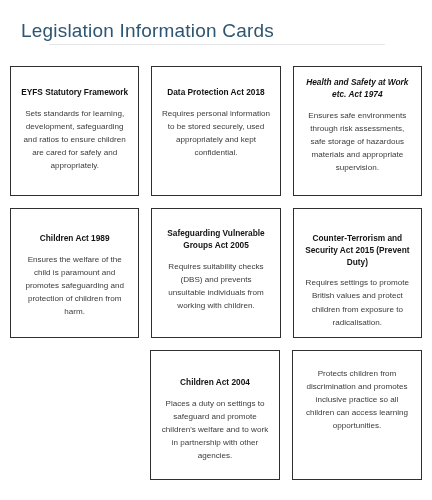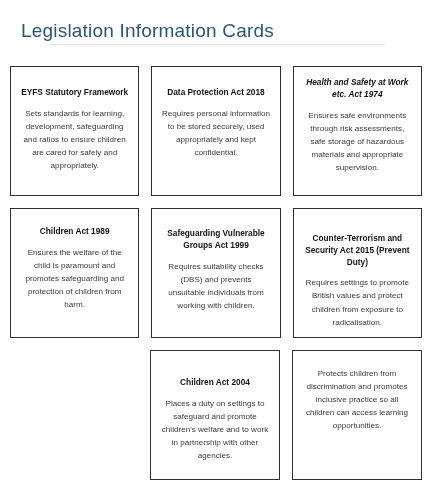--- a/index.html
+++ b/index.html
@@ -81,21 +81,21 @@
     font-size: 8.1px;
     font-weight: 400;
     color: #3b3b3b;
     text-align: center;
     line-height: 1.62;
     margin: 8px 0 0 0;
     width: 100%;
   }
   .r1 .card-title { margin-top: 12px; }
   .r1 .card.two-line .card-title { margin-top: 2px; font-style: italic; }
-  .r2 .card-title { margin-top: 9px; }
+  .r2 .card-title { margin-top: 16px; }
   .r2 .card.two-line .card-title { margin-top: 11px; }
   .r2 .card.three-line .card-title { margin-top: 16px; }
   .r3 .card-title { margin-top: 18px; }
 </style>
 </head>
 <body>
 
 <div class="page">
 
   <div class="page-title">Legislation Information Cards</div>
@@ -118,21 +118,21 @@
         <div class="card-body">Ensures safe environments through risk assessments, safe storage of hazardous materials and appropriate supervision.</div>
       </div>
     </div>
 
     <div class="card-row r2">
       <div class="card">
         <div class="card-title">Children Act 1989</div>
         <div class="card-body">Ensures the welfare of the child is paramount and promotes safeguarding and protection of children from harm.</div>
       </div>
       <div class="card two-line">
-        <div class="card-title">Safeguarding Vulnerable Groups Act 1999</div>
+        <div class="card-title">Safeguarding Vulnerable Groups Act 2005</div>
         <div class="card-body">Requires suitability checks (DBS) and prevents unsuitable individuals from working with children.</div>
       </div>
       <div class="card three-line">
         <div class="card-title">Counter-Terrorism and Security Act 2015 (Prevent Duty)</div>
         <div class="card-body">Requires settings to promote British values and protect children from exposure to radicalisation.</div>
       </div>
     </div>
 
     <div class="card-row r3 centered">
       <div class="card">

